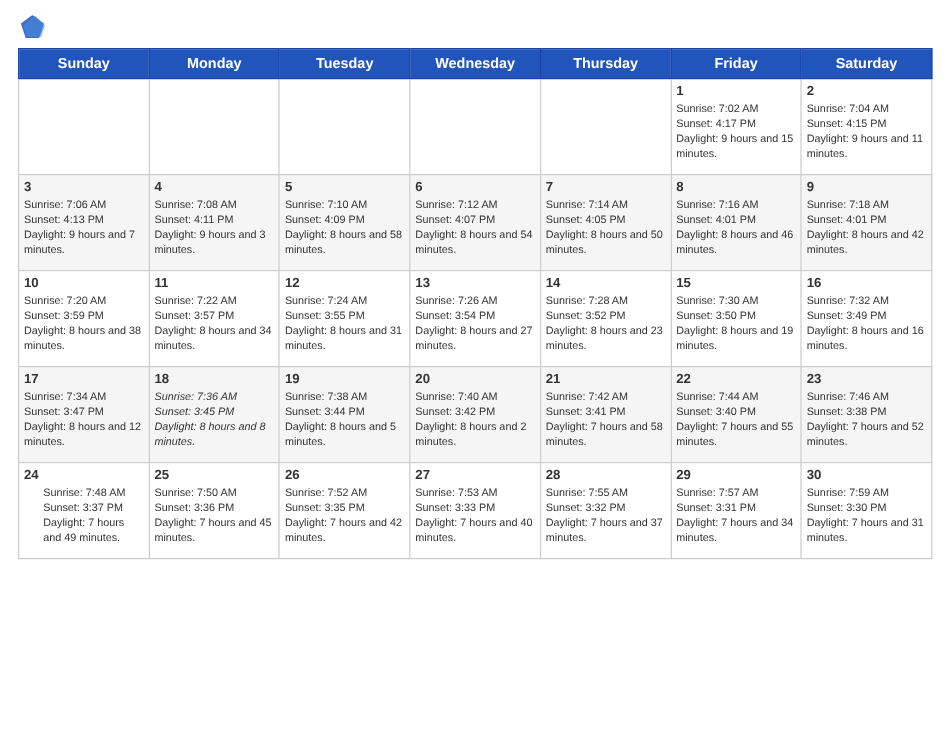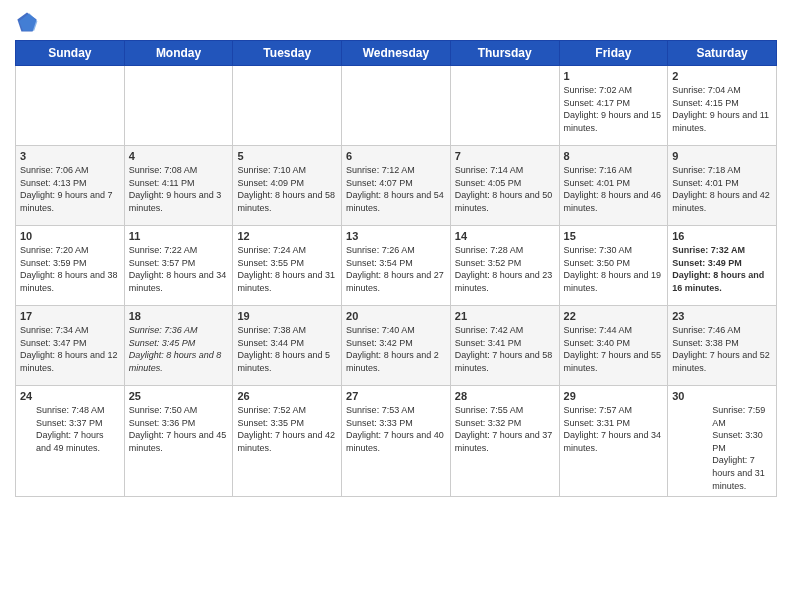--- a/index.html
+++ b/index.html
@@ -220,21 +220,21 @@
 Daylight: 8 hours and 23 minutes.</div>
           </td>
           <td>
             <span class="day-number">15</span>
             <div class="day-info" style="white-space: pre-line;">Sunrise: 7:30 AM
 Sunset: 3:50 PM
 Daylight: 8 hours and 19 minutes.</div>
           </td>
           <td>
             <span class="day-number">16</span>
-            <div class="day-info" style="white-space: pre-line; font-weight: bold;">Sunrise: 7:32 AM
+            <div class="day-info" style="white-space: pre-line;">Sunrise: 7:32 AM
 Sunset: 3:49 PM
 Daylight: 8 hours and 16 minutes.</div>
           </td>
         </tr>
         <tr>
           <td>
             <span class="day-number">17</span>
             <div class="day-info" style="white-space: pre-line;">Sunrise: 7:34 AM
 Sunset: 3:47 PM
 Daylight: 8 hours and 12 minutes.</div>
@@ -308,20 +308,20 @@
 Daylight: 7 hours and 37 minutes.</div>
           </td>
           <td>
             <span class="day-number">29</span>
             <div class="day-info" style="white-space: pre-line;">Sunrise: 7:57 AM
 Sunset: 3:31 PM
 Daylight: 7 hours and 34 minutes.</div>
           </td>
           <td>
             <span class="day-number">30</span>
-            <div class="day-info" style="white-space: pre-line; margin-left: 40px;">Sunrise: 7:59 AM
+            <div class="day-info" style="white-space: pre-line;">Sunrise: 7:59 AM
 Sunset: 3:30 PM
 Daylight: 7 hours and 31 minutes.</div>
           </td>
         </tr>
       </tbody>
   </table>
 </div>
 
 </body></html>

